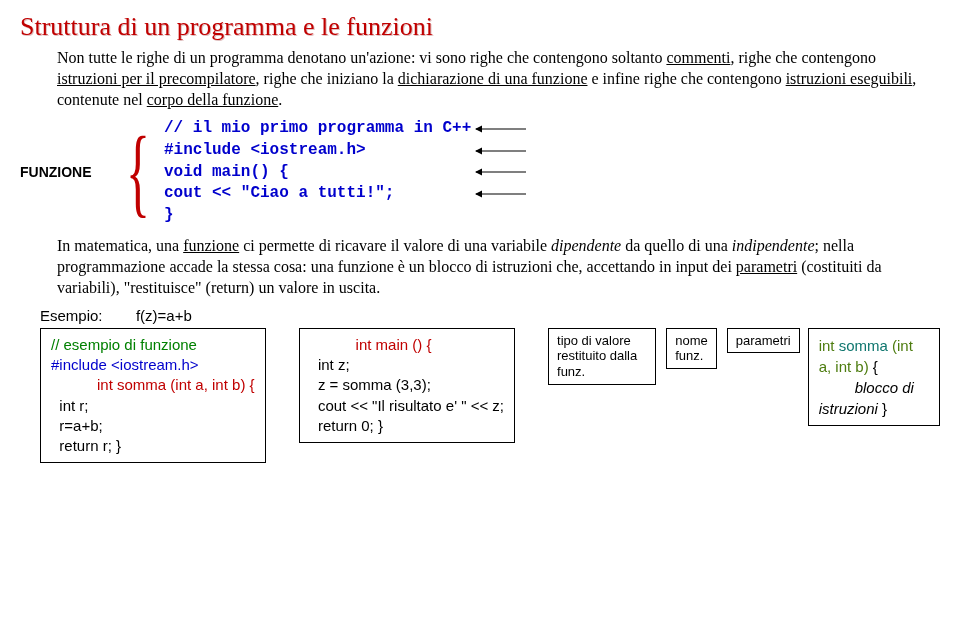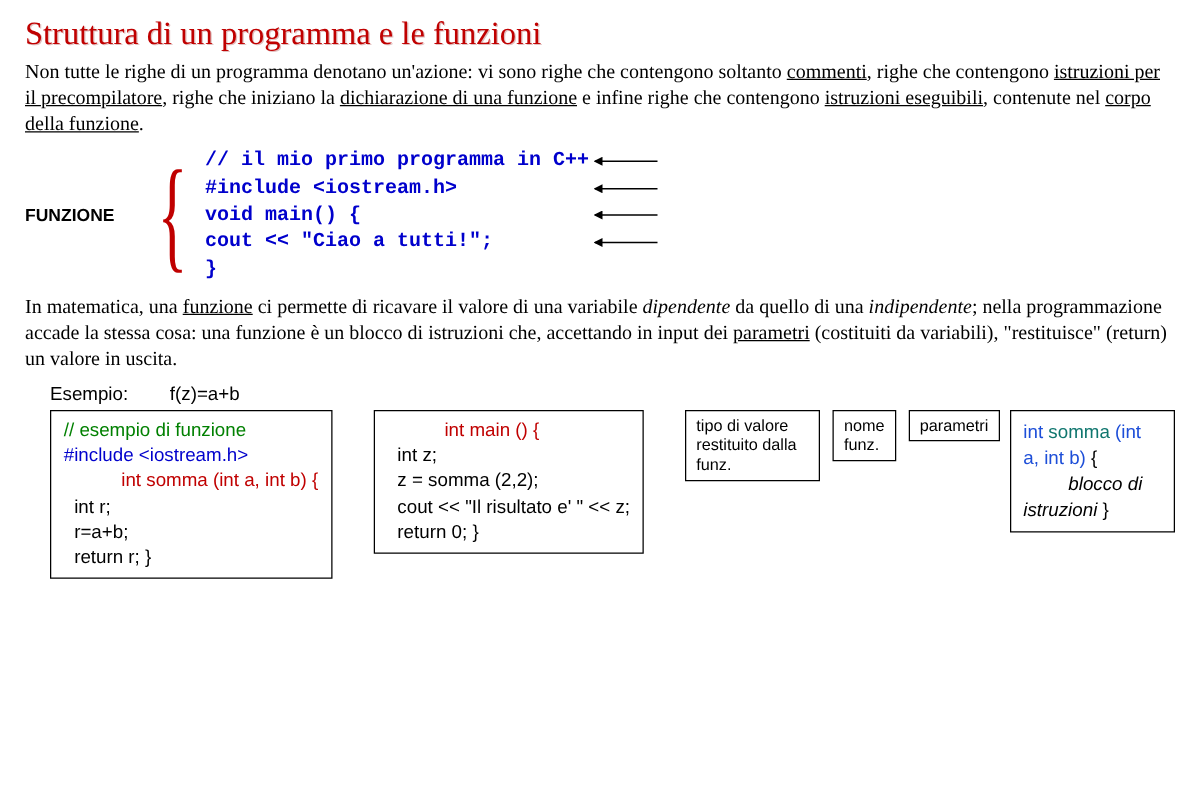--- a/index.html
+++ b/index.html
@@ -18,20 +18,21 @@
     color: #c00000;
     font-size: 26px;
     margin: 0 0 6px 0;
     text-shadow: 1px 1px 0 #e0c0c0;
   }
   .para {
     font-size: 16px;
     line-height: 1.3;
     color: #000;
     margin-bottom: 8px;
+    margin-left: 37px;
   }
   .u { text-decoration: underline; }
   .em { font-style: italic; }
   .code-row {
     display: flex;
     align-items: center;
     margin: 4px 0 10px 0;
     font-family: Arial, sans-serif;
   }
   .funz-label {
@@ -107,21 +108,21 @@
     line-height:1.2;
     text-align:left;
   }
   .sigbox {
     border:1.5px solid #000;
     padding:6px 10px;
     font-family: Arial, sans-serif;
     font-size:15px;
     line-height:1.4;
   }
-  .sigbox .r { color:#1d4ed8; }
+  .sigbox .r { color:#4d7c0f; }
   .sigbox .b2 { color:#0f766e; }
   .sigbox .it { font-style: italic; margin-left: 36px; }
 </style>
 </head>
 <body>
 
 <h1>Struttura di un programma e le funzioni</h1>
 
 <div class="para">
   <span>Non tutte le righe di un programma denotano un'azione: vi sono righe che contengono soltanto </span><span class="u">commenti</span><span>, righe che contengono </span><span class="u">istruzioni per il precompilatore</span><span>, righe che iniziano la </span><span class="u">dichiarazione di una funzione</span><span> e infine righe che contengono </span><span class="u">istruzioni eseguibili</span><span>, contenute nel </span><span class="u">corpo della funzione</span><span>.</span>
@@ -161,21 +162,21 @@
 <div class="ex-row">
   <div class="codebox"><span class="c1">// esempio di funzione</span>
 <span class="c2">#include &lt;iostream.h&gt;</span>
 <span class="c3">int somma (int a, int b) {</span>
 <span>  int r;</span>
 <span>  r=a+b;</span>
 <span>  return r; }</span></div>
 
   <div class="codebox"><span class="c3">int main () {</span>
 <span>  int z;</span>
-<span>  z = somma (2,2);</span>
+<span>  z = somma (3,3);</span>
 <span>  cout &lt;&lt; "Il risultato e' " &lt;&lt; z;</span>
 <span>  return 0; }</span></div>
 
   <div class="right-col">
     <div class="box-row">
       <div class="smallbox">tipo di valore
 restituito
 dalla funz.</div>
       <div class="smallbox">nome
 funz.</div>

